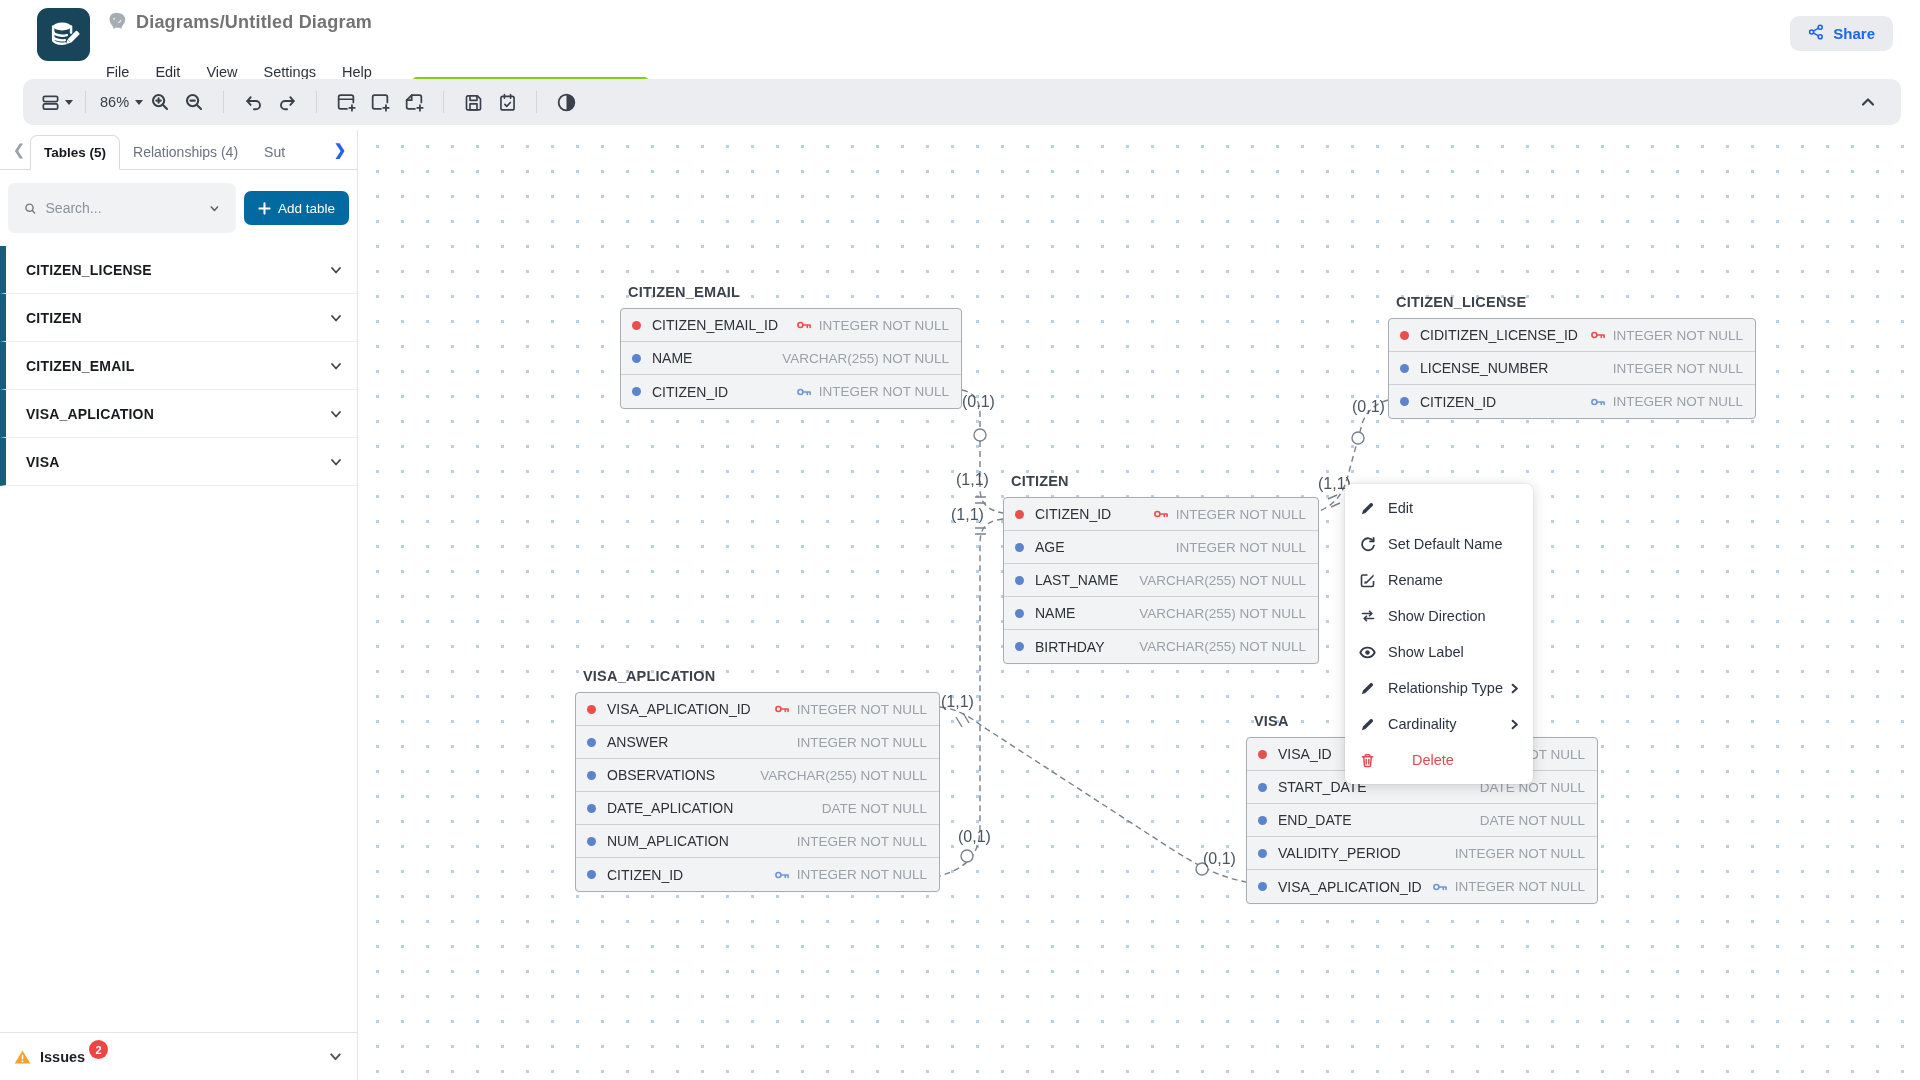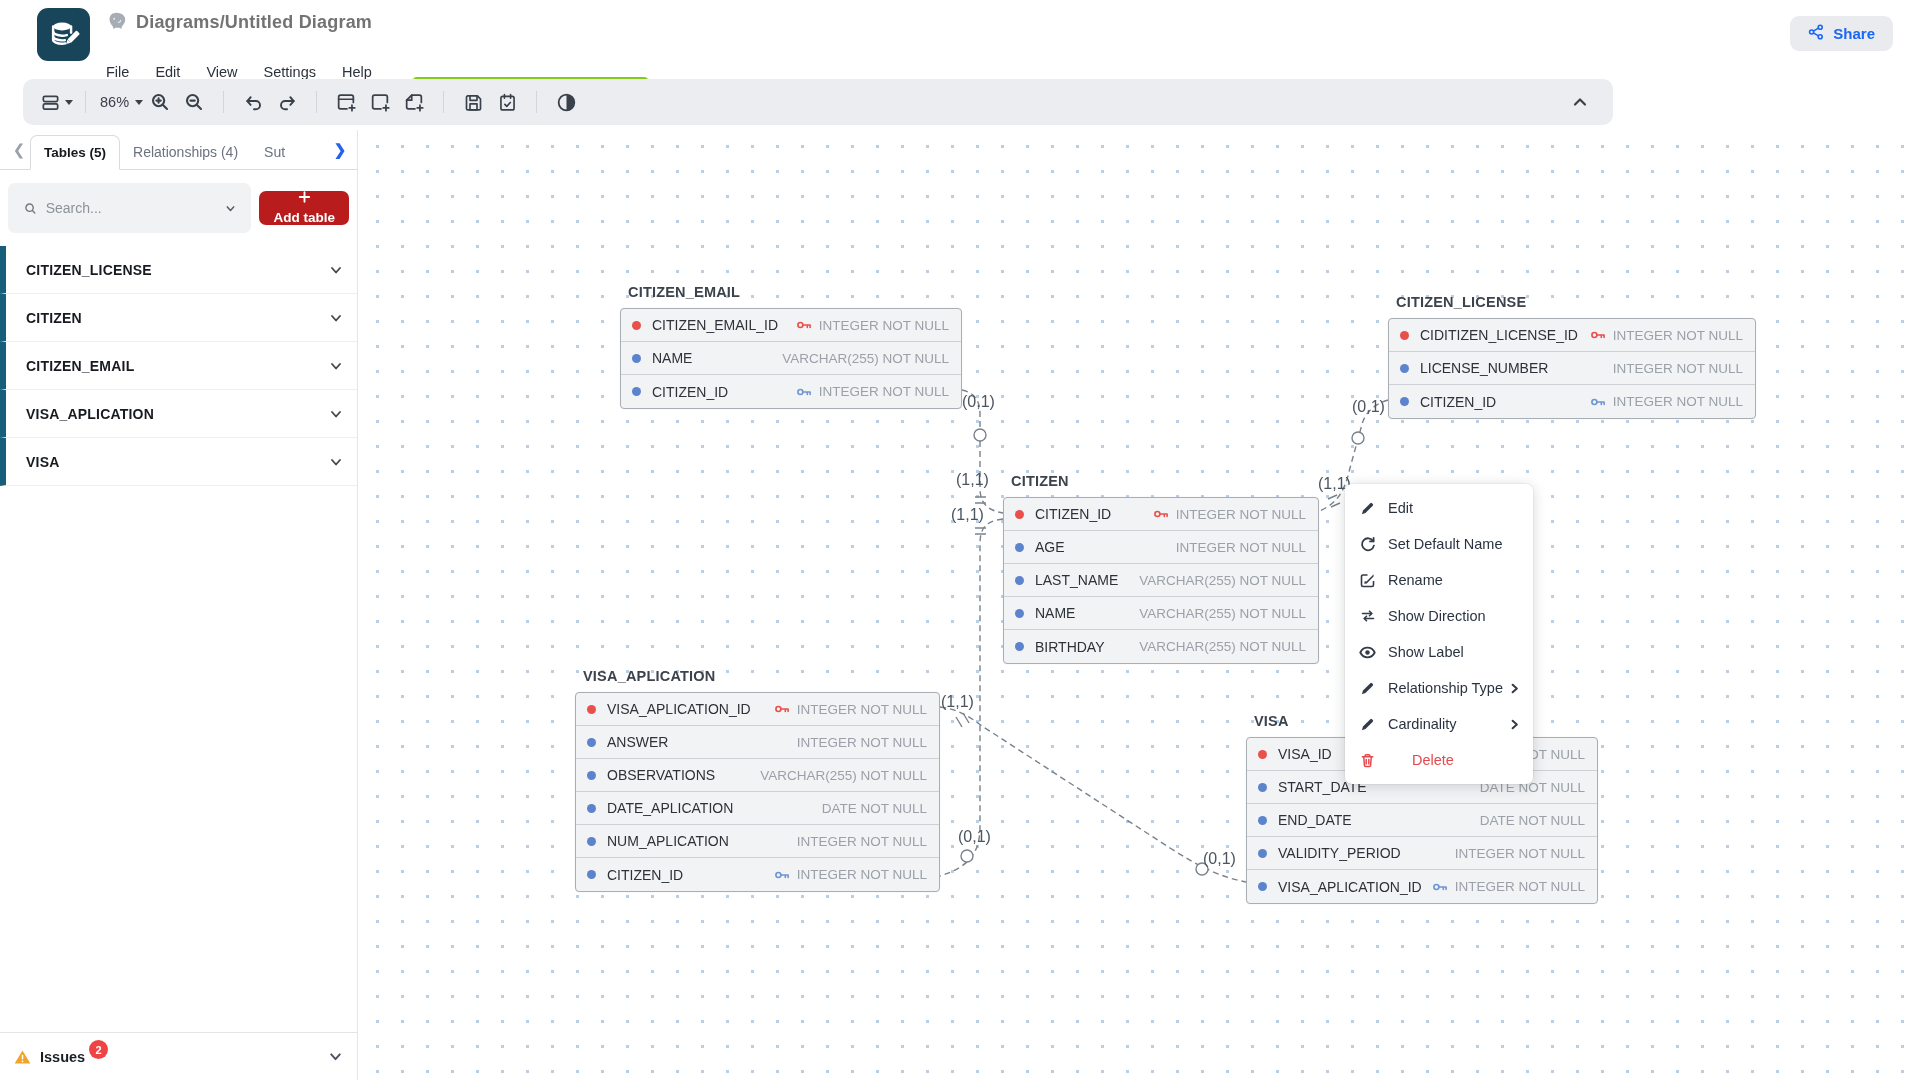--- a/index.html
+++ b/index.html
@@ -11,41 +11,41 @@
   .header { position:absolute; left:0; top:0; width:100%; height:78px; background:#fff; }
   .logo { position:absolute; left:37px; top:8px; width:53px; height:53px; background:#19455a; border-radius:11px; display:flex; align-items:center; justify-content:center; }
   .title-row { position:absolute; left:106px; top:10px; display:flex; align-items:center; gap:9px; }
   .app-title { font-size:18px; font-weight:700; color:#737373; letter-spacing:.2px; }
   .menu-row { position:absolute; left:106px; top:41px; display:flex; align-items:center; gap:26px; }
   .menu-item-top { font-size:14.5px; color:#2b323b; cursor:pointer; }
   .saved-badge { margin-left:14px; background:#84cc16; border-radius:5px; padding:5px 13px; font-size:13.5px; font-weight:700; color:#30363d;margin-top:36px; }
   .share-btn { position:absolute; right:27px; top:16px; background:#e9ebee; border:none; border-radius:9px; padding:8px 18px; display:flex; align-items:center; gap:9px; color:#1a66f5; font-size:15px; font-weight:700; cursor:pointer; }
 
   
-  .toolbar { position:absolute; left:23px; top:79px; width:1590px; height:46px; background:#ebedf0; border-radius:10px; display:flex; align-items:center; padding:0 16px; }
+  .toolbar { position:absolute; left:23px; top:79px; width:1878px; height:46px; background:#ebedf0; border-radius:10px; display:flex; align-items:center; padding:0 16px; }
   .tool { height:34px; min-width:34px; display:flex; align-items:center; justify-content:center; gap:4px; border-radius:6px; cursor:pointer; color:#3a414b; }
   .tool svg { display:block; }
   .tdiv { width:1px; height:22px; background:#d2d6da; margin:0 12px; }
   .zoom-pct { font-size:14.5px; color:#3a414b; font-weight:400; padding:0 2px; }
   .caret-down { width:0; height:0; border-left:4.5px solid transparent; border-right:4.5px solid transparent; border-top:5.5px solid #3a414b; }
   .toolbar-collapse { margin-left:auto; }
 
   
   .sidebar { position:absolute; left:0; top:130px; width:358px; bottom:0; background:#fff; border-right:1px solid #e3e6e9; }
   .tabs-row { position:relative; display:flex; align-items:flex-end; height:40px; padding-left:8px; border-bottom:1px solid #d8dbdf; }
   .tab-navchev { width:22px; height:30px; display:flex; align-items:center; justify-content:center; font-size:15px; color:#9aa1a8; cursor:pointer; margin-bottom:4px; }
   .tab-navchev.right { color:#2563eb; font-weight:700; margin-left:auto; margin-right:6px; }
   .tab { font-size:14px; color:#6b7280; padding:9px 13px; cursor:pointer; white-space:nowrap; }
   .tab.active { background:#fff; border:1px solid #d8dbdf; border-bottom:1px solid #fff; border-radius:7px 7px 0 0; margin-bottom:-1px; font-weight:700; color:#15181c; font-size:13.5px;margin-top:8px; }
   .tab.truncated { max-width:46px; overflow:hidden; }
   .search-row { display:flex; align-items:center; gap:8px; padding:13px 8px; }
   .search-box { position:relative; flex:1; height:50px; background:#f1f2f4; border-radius:7px; display:flex; align-items:center; padding:0 16px; }
   .search-box input { border:none; outline:none; background:transparent; font-size:14px; color:#30363d; width:100%; margin-left:9px; font-family:"Liberation Sans",sans-serif; }
   .search-box input::placeholder { color:#8b929b; }
-  .add-table-btn { height:34px; background:#b91c1c; color:#fff; border:none; border-radius:7px; font-size:13.5px; font-weight:700; display:flex; align-items:center; gap:7px; padding:0 14px; cursor:pointer;flex-direction:column; }
+  .add-table-btn { height:34px; background:#0369a1; color:#fff; border:none; border-radius:7px; font-size:13.5px; font-weight:400; display:flex; align-items:center; gap:7px; padding:0 14px; cursor:pointer; }
   .tlist-item { position:relative; height:48px; display:flex; align-items:center; border-bottom:1px solid #edeff1; border-left:6px solid #175e7a; padding-left:20px; cursor:pointer; background:#fff; }
   .tlist-name { font-size:14px; font-weight:700; color:#171b20; letter-spacing:.2px; }
   .tlist-chev { margin-left:auto; margin-right:14px; color:#3f4650; }
   .issues-bar { position:absolute; left:0; bottom:0; width:100%; height:48px; border-top:1px solid #e3e6e9; display:flex; align-items:center; padding:0 14px; background:#fff; }
   .issues-label { font-size:14.5px; font-weight:700; color:#1a1e24; margin-left:9px; }
   .issues-badge { margin-left:4px; margin-top:-14px; background:#ef4444; color:#fff; font-size:11px; font-weight:700; width:19px; height:19px; border-radius:50%; display:flex; align-items:center; justify-content:center; }
   .issues-chev { margin-left:auto; color:#4b5563; }
 
   
   .canvas-bg { position:absolute; left:359px; top:128px; right:0; bottom:0; background:#fff;

